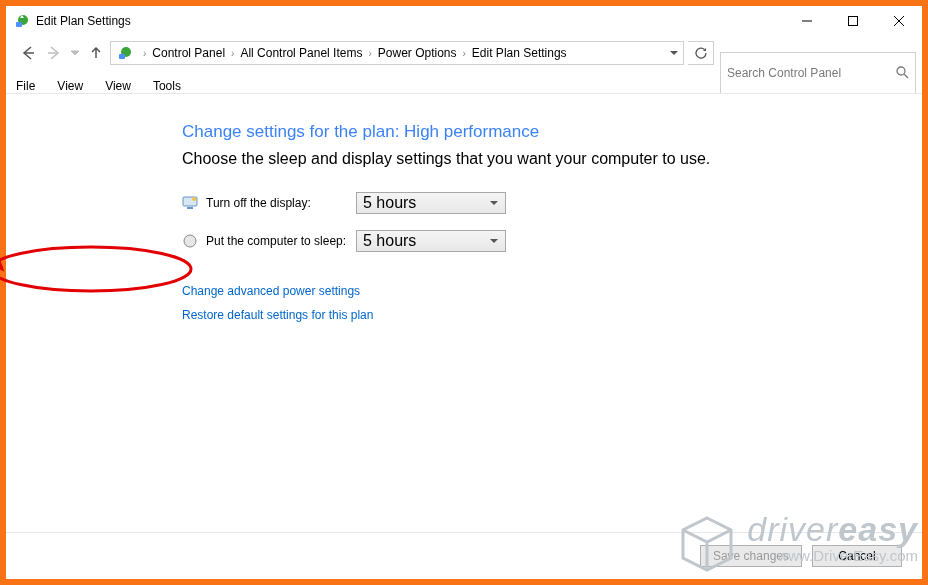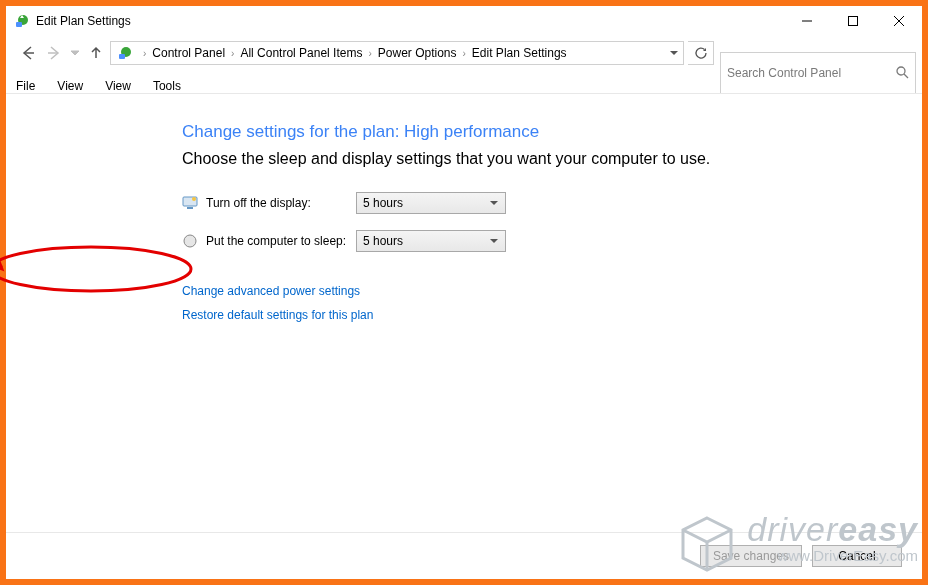--- a/index.html
+++ b/index.html
@@ -59,21 +59,21 @@
     border-bottom: 1px solid #e8e8e8;
   }
   .heading { color: #3b82f6; font-size: 17px; font-weight: 400; margin-bottom: 8px;}
   .subtext { font-size: 16px; color: #000; margin-bottom: 24px;}
   .row { display: flex; align-items: center; margin-bottom: 16px;}
   .row-icon { width: 16px; height: 16px; margin-right: 8px;}
   .row-label { font-size: 12px; color: #000; width: 150px;}
   .combo {
     width: 150px; height: 22px; border: 1px solid #a8a8a8;
     background: linear-gradient(#f4f4f4,#e8e8e8);
-    display: flex; align-items: center; padding: 0 6px; font-size: 12px;
+    display: flex; align-items: center; padding: 0 6px; font-size: 16px;
     position: relative;
   }
   .combo .chev { margin-left: auto; }
   .link { color: #0066cc; font-size: 12px; display: block; margin-bottom: 10px; }
   .links-block { margin-top: 32px;}
   .buttonbar {
     height: 46px; display: flex; align-items: center; justify-content: flex-end;
     padding-right: 20px; gap: 10px;
   }
   .btn {

